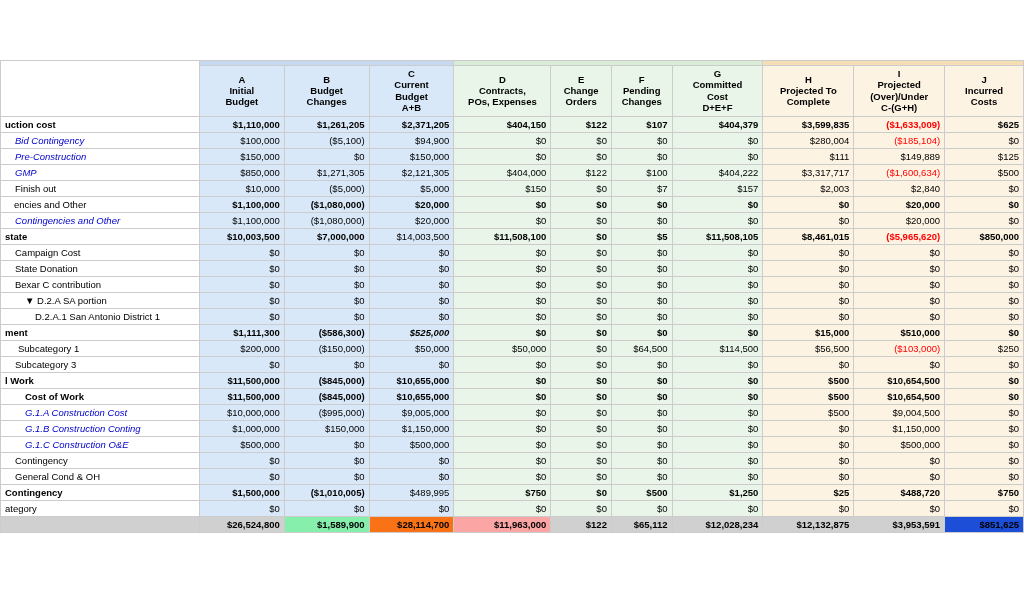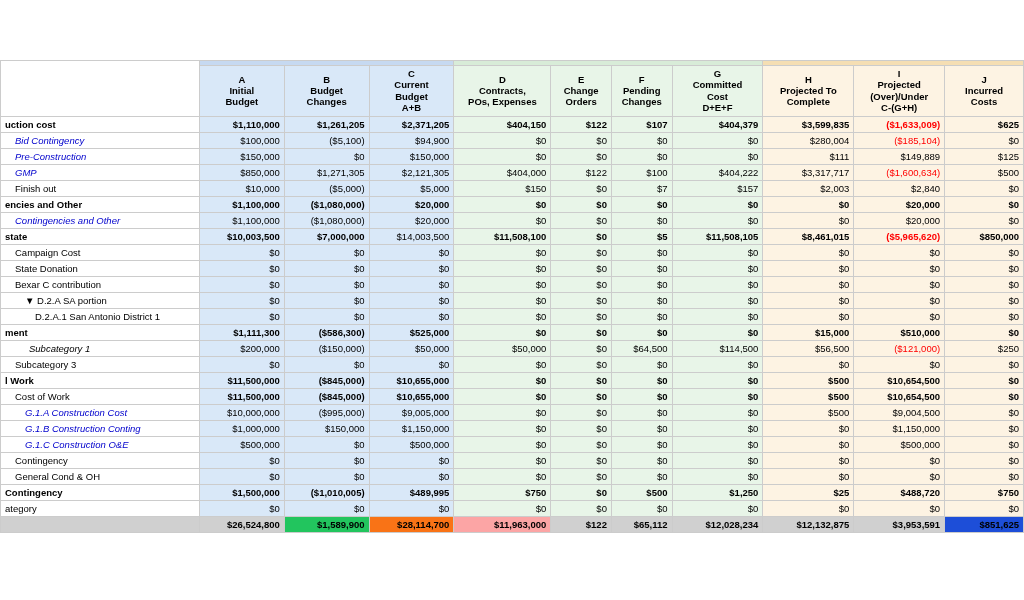--- a/index.html
+++ b/index.html
@@ -154,21 +154,21 @@
             <td class="num col-c">$5,000</td>
             <td class="num col-d">$150</td>
             <td class="num col-e">$0</td>
             <td class="num col-f">$7</td>
             <td class="num col-g">$157</td>
             <td class="num col-h">$2,003</td>
             <td class="num col-i">$2,840</td>
             <td class="num col-j">$0</td>
           </tr>
           <tr>
-            <td style="padding-left: 4px; font-weight: bold;">encies and Other</td>
+            <td style="padding-left: 13px; font-weight: normal;">encies and Other</td>
             <td class="num col-a" style="font-weight: bold;">$1,100,000</td>
             <td class="num col-b" style="font-weight: bold;">($1,080,000)</td>
             <td class="num col-c" style="font-weight: bold;">$20,000</td>
             <td class="num col-d" style="font-weight: bold;">$0</td>
             <td class="num col-e" style="font-weight: bold;">$0</td>
             <td class="num col-f" style="font-weight: bold;">$0</td>
             <td class="num col-g" style="font-weight: bold;">$0</td>
             <td class="num col-h" style="font-weight: bold;">$0</td>
             <td class="num col-i" style="font-weight: bold;">$20,000</td>
             <td class="num col-j" style="font-weight: bold;">$0</td>
@@ -261,40 +261,40 @@
             <td class="num col-f">$0</td>
             <td class="num col-g">$0</td>
             <td class="num col-h">$0</td>
             <td class="num col-i">$0</td>
             <td class="num col-j">$0</td>
           </tr>
           <tr>
             <td style="padding-left: 4px; font-weight: bold;">ment</td>
             <td class="num col-a" style="font-weight: bold;">$1,111,300</td>
             <td class="num col-b" style="font-weight: bold;">($586,300)</td>
-            <td class="num col-c" style="font-weight: bold;">$525,000</td>
+            <td class="num col-c" style="font-weight: bold; font-style: italic;">$525,000</td>
             <td class="num col-d" style="font-weight: bold;">$0</td>
             <td class="num col-e" style="font-weight: bold;">$0</td>
             <td class="num col-f" style="font-weight: bold;">$0</td>
             <td class="num col-g" style="font-weight: bold;">$0</td>
             <td class="num col-h" style="font-weight: bold;">$15,000</td>
             <td class="num col-i" style="font-weight: bold;">$510,000</td>
             <td class="num col-j" style="font-weight: bold;">$0</td>
           </tr>
           <tr>
-            <td style="padding-left: 28px; font-style: italic;">Subcategory 1</td>
+            <td style="padding-left: 17px;">Subcategory 1</td>
             <td class="num col-a">$200,000</td>
             <td class="num col-b">($150,000)</td>
             <td class="num col-c">$50,000</td>
             <td class="num col-d">$50,000</td>
             <td class="num col-e">$0</td>
             <td class="num col-f">$64,500</td>
             <td class="num col-g">$114,500</td>
             <td class="num col-h">$56,500</td>
-            <td class="num col-i" style="color: red;">($121,000)</td>
+            <td class="num col-i" style="color: red;">($103,000)</td>
             <td class="num col-j">$250</td>
           </tr>
           <tr>
             <td style="padding-left: 14px;">Subcategory 3</td>
             <td class="num col-a">$0</td>
             <td class="num col-b">$0</td>
             <td class="num col-c">$0</td>
             <td class="num col-d">$0</td>
             <td class="num col-e">$0</td>
             <td class="num col-f">$0</td>
@@ -310,21 +310,21 @@
             <td class="num col-c" style="font-weight: bold;">$10,655,000</td>
             <td class="num col-d" style="font-weight: bold;">$0</td>
             <td class="num col-e" style="font-weight: bold;">$0</td>
             <td class="num col-f" style="font-weight: bold;">$0</td>
             <td class="num col-g" style="font-weight: bold;">$0</td>
             <td class="num col-h" style="font-weight: bold;">$500</td>
             <td class="num col-i" style="font-weight: bold;">$10,654,500</td>
             <td class="num col-j" style="font-weight: bold;">$0</td>
           </tr>
           <tr>
-            <td style="padding-left: 14px; font-weight: normal;">Cost of Work</td>
+            <td style="padding-left: 24px; font-weight: bold;">Cost of Work</td>
             <td class="num col-a" style="font-weight: bold;">$11,500,000</td>
             <td class="num col-b" style="font-weight: bold;">($845,000)</td>
             <td class="num col-c" style="font-weight: bold;">$10,655,000</td>
             <td class="num col-d" style="font-weight: bold;">$0</td>
             <td class="num col-e" style="font-weight: bold;">$0</td>
             <td class="num col-f" style="font-weight: bold;">$0</td>
             <td class="num col-g" style="font-weight: bold;">$0</td>
             <td class="num col-h" style="font-weight: bold;">$500</td>
             <td class="num col-i" style="font-weight: bold;">$10,654,500</td>
             <td class="num col-j" style="font-weight: bold;">$0</td>
@@ -391,21 +391,21 @@
             <td class="num col-f">$0</td>
             <td class="num col-g">$0</td>
             <td class="num col-h">$0</td>
             <td class="num col-i">$0</td>
             <td class="num col-j">$0</td>
           </tr>
           <tr>
             <td style="padding-left: 4px; font-weight: bold;">Contingency</td>
             <td class="num col-a" style="font-weight: bold;">$1,500,000</td>
             <td class="num col-b" style="font-weight: bold;">($1,010,005)</td>
-            <td class="num col-c" style="font-weight: bold;">$489,995</td>
+            <td class="num col-c" style="font-weight: normal;">$489,995</td>
             <td class="num col-d" style="font-weight: bold;">$750</td>
             <td class="num col-e" style="font-weight: bold;">$0</td>
             <td class="num col-f" style="font-weight: bold;">$500</td>
             <td class="num col-g" style="font-weight: bold;">$1,250</td>
             <td class="num col-h" style="font-weight: bold;">$25</td>
             <td class="num col-i" style="font-weight: bold;">$488,720</td>
             <td class="num col-j" style="font-weight: bold;">$750</td>
           </tr>
           <tr>
             <td style="padding-left: 4px;">ategory</td>
@@ -416,21 +416,21 @@
             <td class="num col-e">$0</td>
             <td class="num col-f">$0</td>
             <td class="num col-g">$0</td>
             <td class="num col-h">$0</td>
             <td class="num col-i">$0</td>
             <td class="num col-j">$0</td>
           </tr>
           <tr>
             <td style="padding-left: 4px; font-weight: bold; background: rgb(208, 208, 208);"></td>
             <td class="num col-a" style="font-weight: bold; background: rgb(208, 208, 208);">$26,524,800</td>
-            <td class="num col-b" style="font-weight: bold; background: #22c55e;">$1,589,900</td>
+            <td class="num col-b" style="font-weight: bold; background: #86efac;">$1,589,900</td>
             <td class="num col-c" style="font-weight: bold; background: #f97316;">$28,114,700</td>
             <td class="num col-d" style="font-weight: bold; background: #fca5a5;">$11,963,000</td>
             <td class="num col-e" style="font-weight: bold; background: rgb(208, 208, 208);">$122</td>
             <td class="num col-f" style="font-weight: bold; background: rgb(208, 208, 208);">$65,112</td>
             <td class="num col-g" style="font-weight: bold; background: rgb(208, 208, 208);">$12,028,234</td>
             <td class="num col-h" style="font-weight: bold; background: rgb(208, 208, 208);">$12,132,875</td>
             <td class="num col-i" style="font-weight: bold; background: rgb(208, 208, 208);">$3,953,591</td>
             <td class="num col-j" style="font-weight: bold; background: #1d4ed8;">$851,625</td>
           </tr>
         </tbody>

